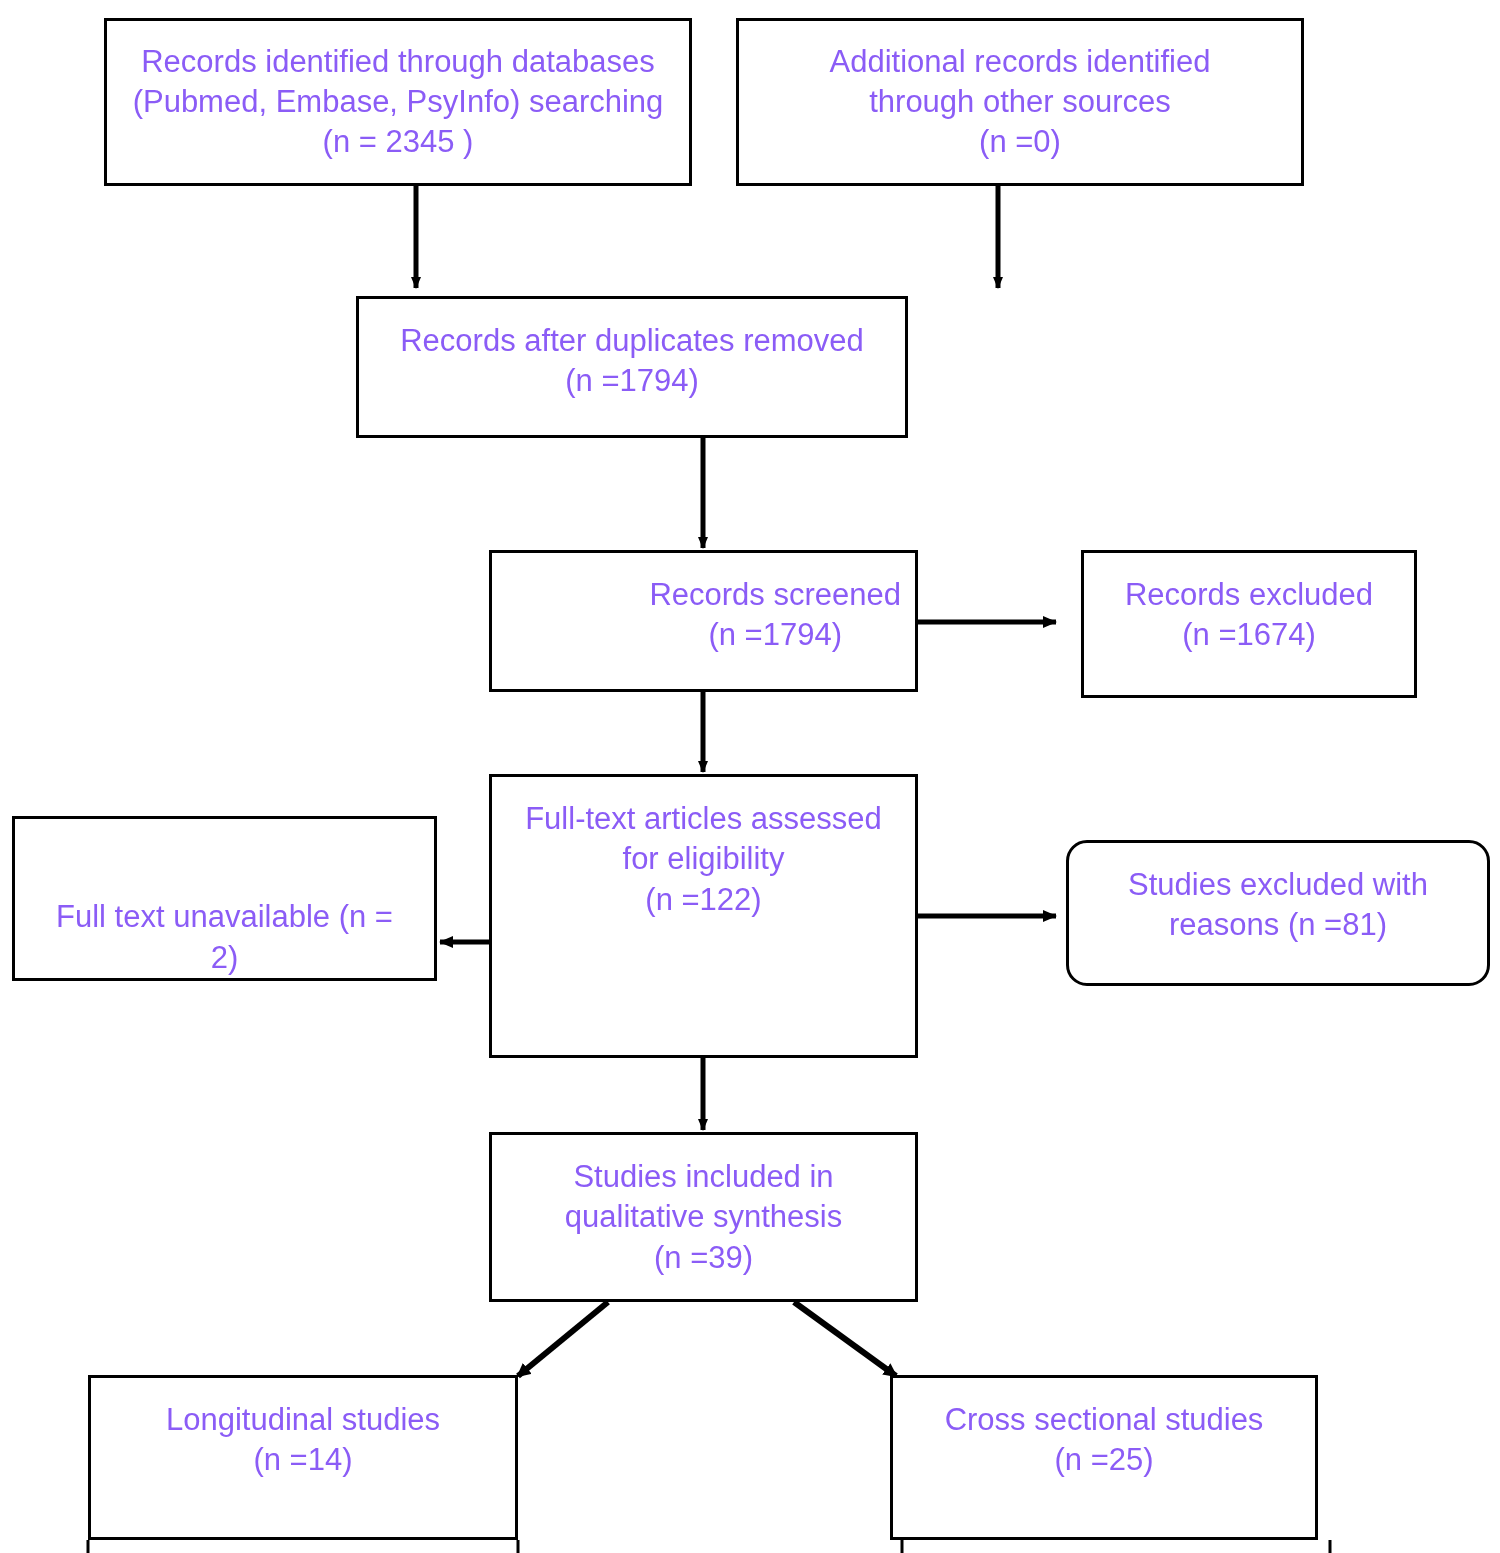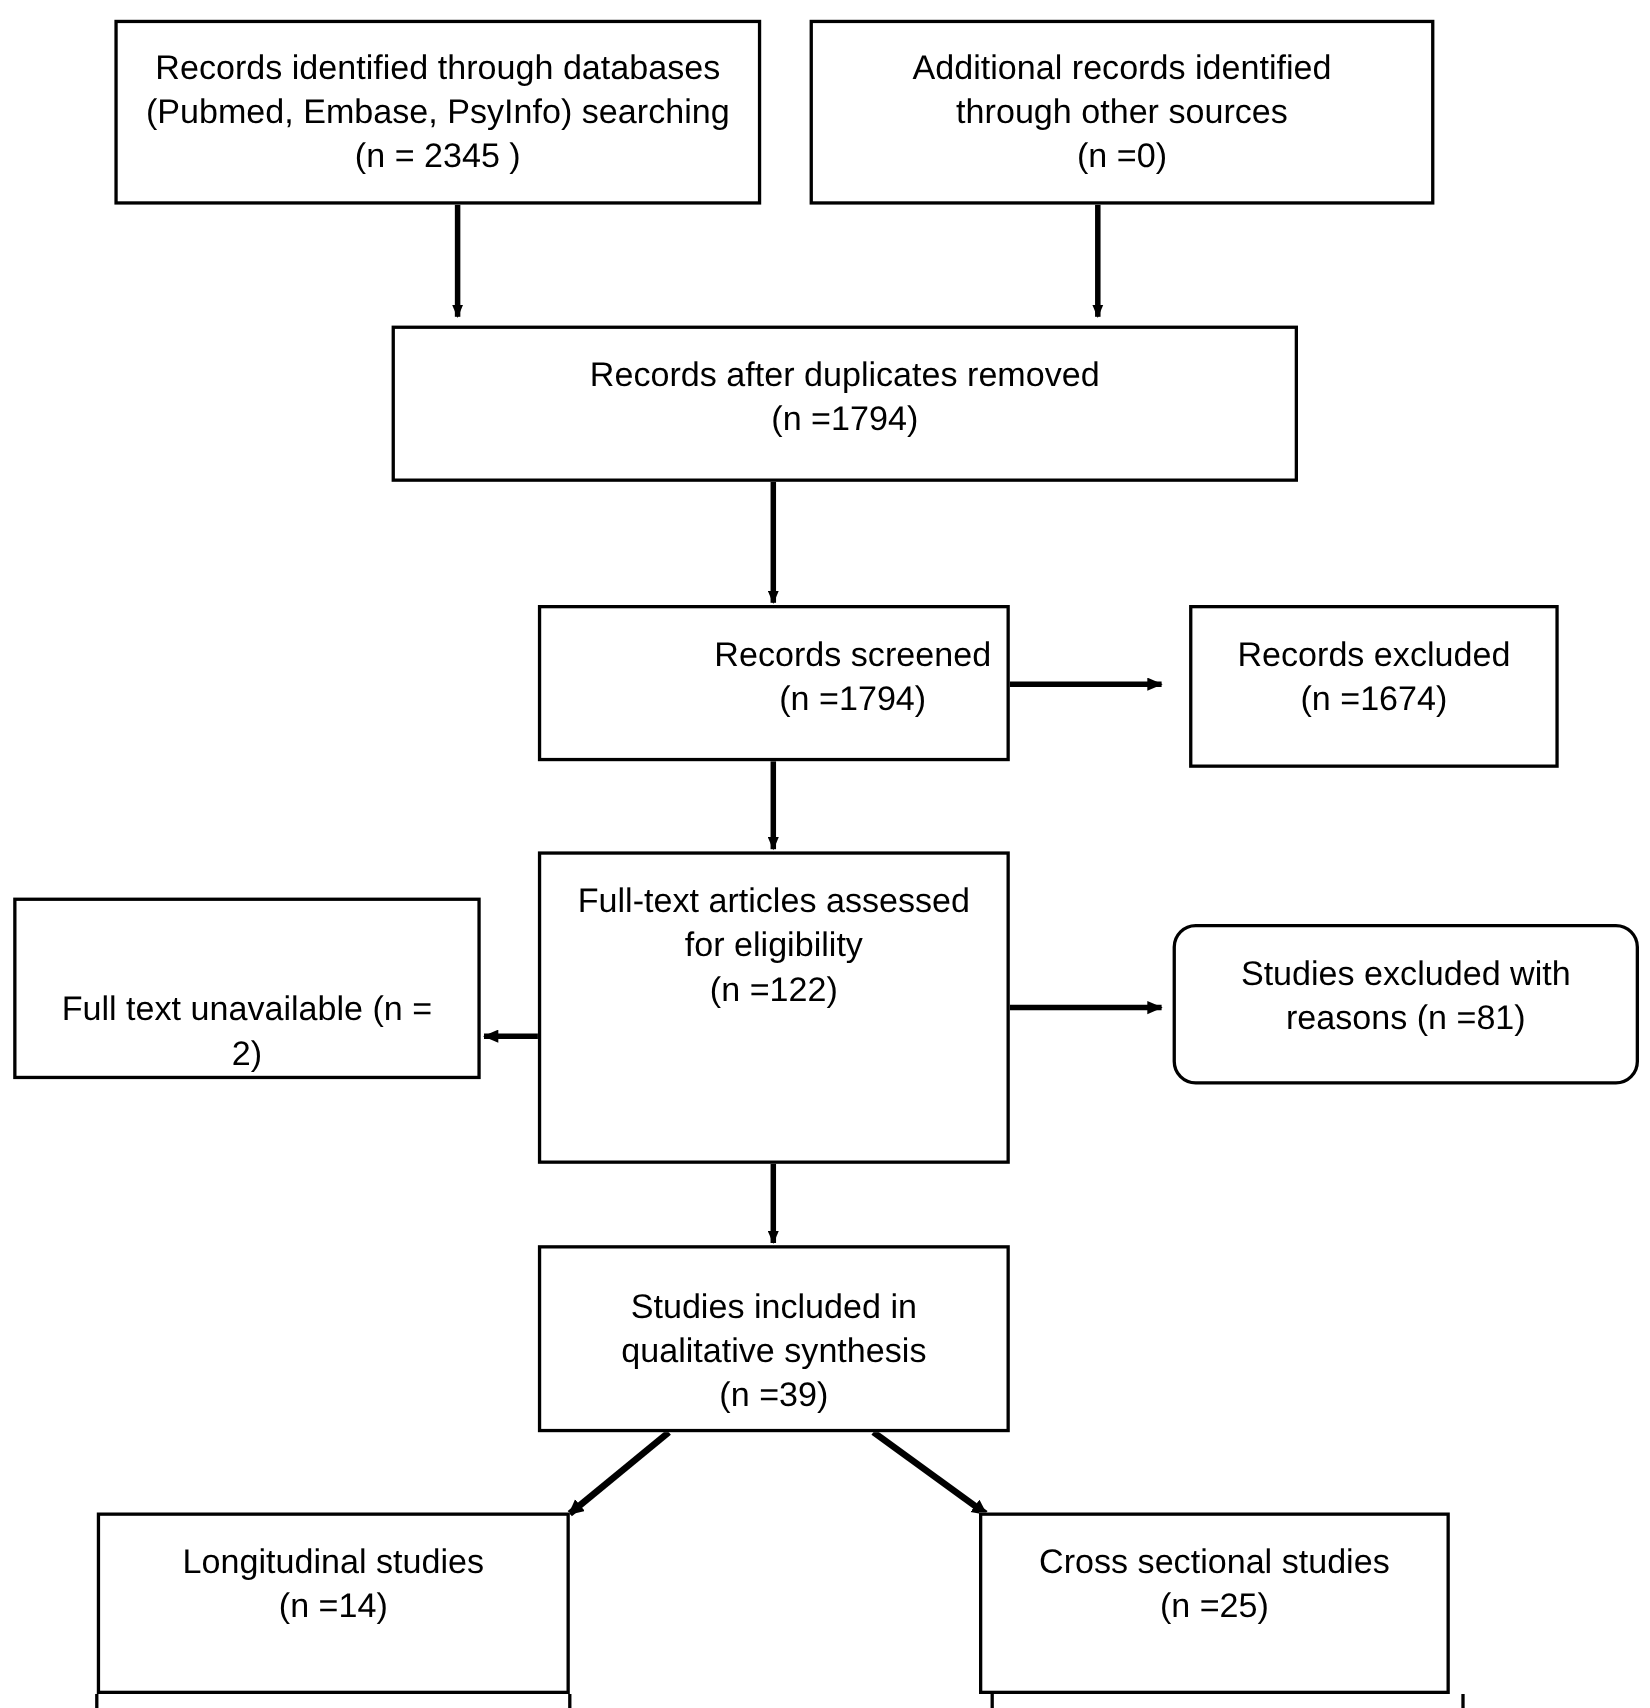--- a/index.html
+++ b/index.html
@@ -31,21 +31,21 @@
     display: flex;
     justify-content: center;
     color: #000000;
   }
   .node .node-text {
     display: block;
     text-align: center;
     line-height: 1.30;
     font-size: 31px;
     white-space: pre-line;
-    color: #000000;
+    color: #8b5cf6;
   }
   .node.v-center { align-items: center; }
   .node.v-top    { align-items: flex-start; }
   .node.v-top .node-text { padding-top: 22px; }
   .pad-x { padding-left: 14px; padding-right: 14px; }
 </style>
 </head>
 <body>
 
 <div id="diagram-root">
@@ -119,21 +119,21 @@
 (Pubmed, Embase, PsyInfo) searching
 (n = 2345 )</span>
   </div>
 
   <div class="node v-center pad-x" style="left:736px; top:18px; width:568px; height:168px;">
     <span class="node-text">Additional records identified
 through other sources
 (n =0)</span>
   </div>
 
-  <div class="node v-top pad-x" style="left:356px; top:296px; width:824px; height:142px;">
+  <div class="node v-top pad-x" style="left:356px; top:296px; width:552px; height:142px;">
     <span class="node-text">Records after duplicates removed
 (n =1794)</span>
   </div>
 
   <div class="node v-top pad-x" style="left:489px; top:550px; width:429px; height:142px;justify-content:flex-end;">
     <span class="node-text">Records screened
 (n =1794)</span>
   </div>
 
   <div class="node v-top pad-x" style="left:1066px; top:550px; width:336px; height:148px;margin-left:15px;">
@@ -150,21 +150,21 @@
   <div class="node v-top pad-x" style="left:12px; top:816px; width:425px; height:165px;align-items:flex-end;">
     <span class="node-text">Full text unavailable (n =
 2)</span>
   </div>
 
   <div class="node v-top pad-x" style="left:1066px; top:840px; width:424px; height:146px;border-radius:21px;">
     <span class="node-text">Studies excluded with
 reasons (n =81)</span>
   </div>
 
-  <div class="node v-top pad-x" style="left:489px; top:1132px; width:429px; height:170px;align-items:center;">
+  <div class="node v-top pad-x" style="left:489px; top:1132px; width:429px; height:170px;">
     <span class="node-text">Studies included in
 qualitative synthesis
 (n =39)</span>
   </div>
 
   <div class="node v-top pad-x" style="left:88px; top:1375px; width:430px; height:165px;">
     <span class="node-text">Longitudinal studies
 (n =14)</span>
   </div>
 

